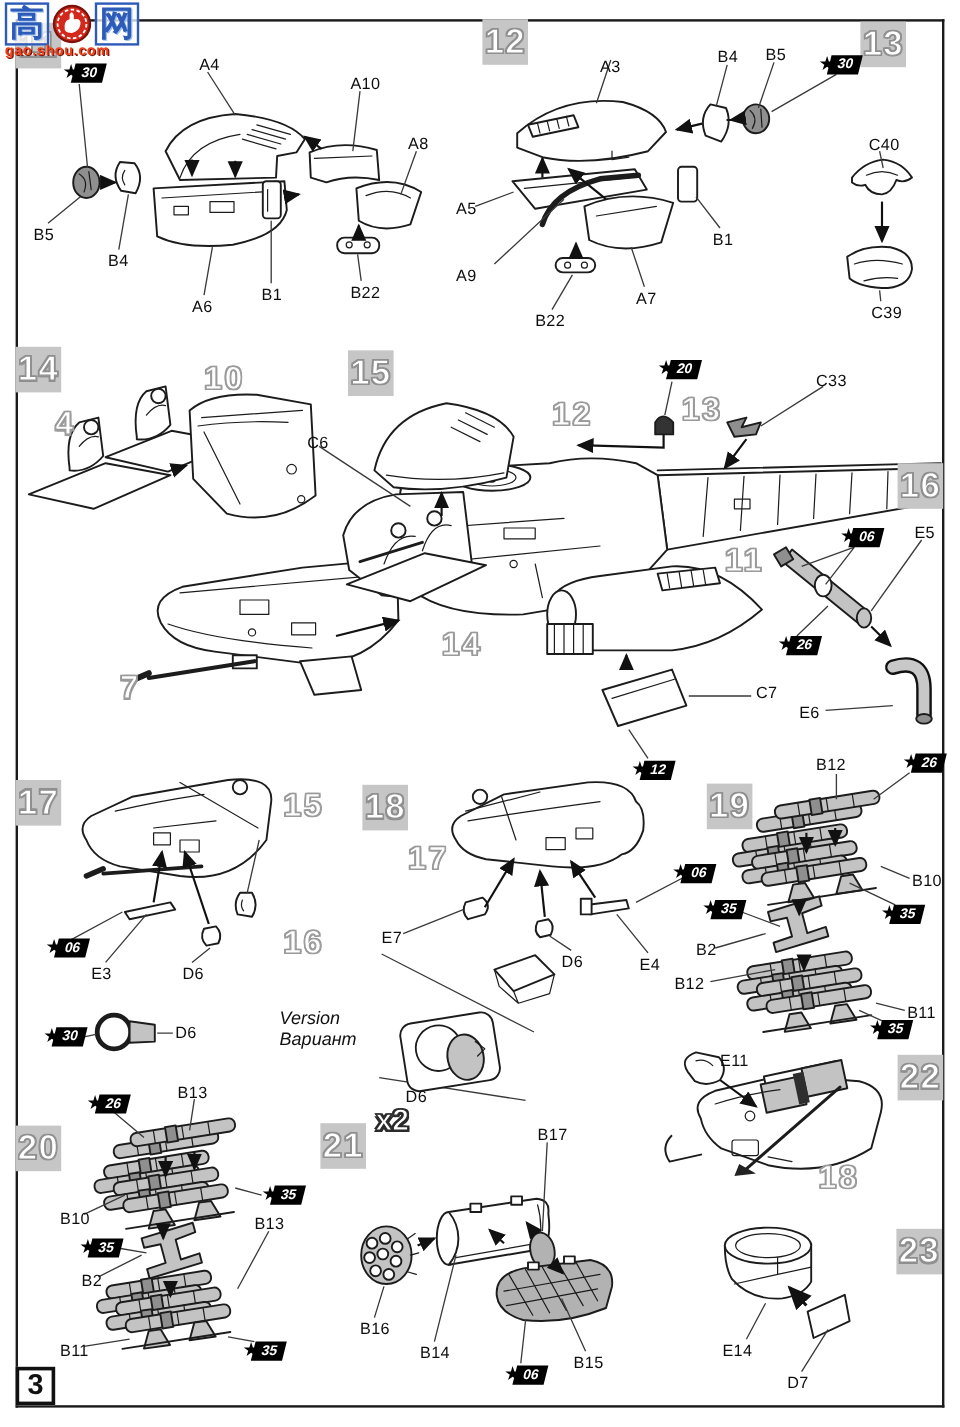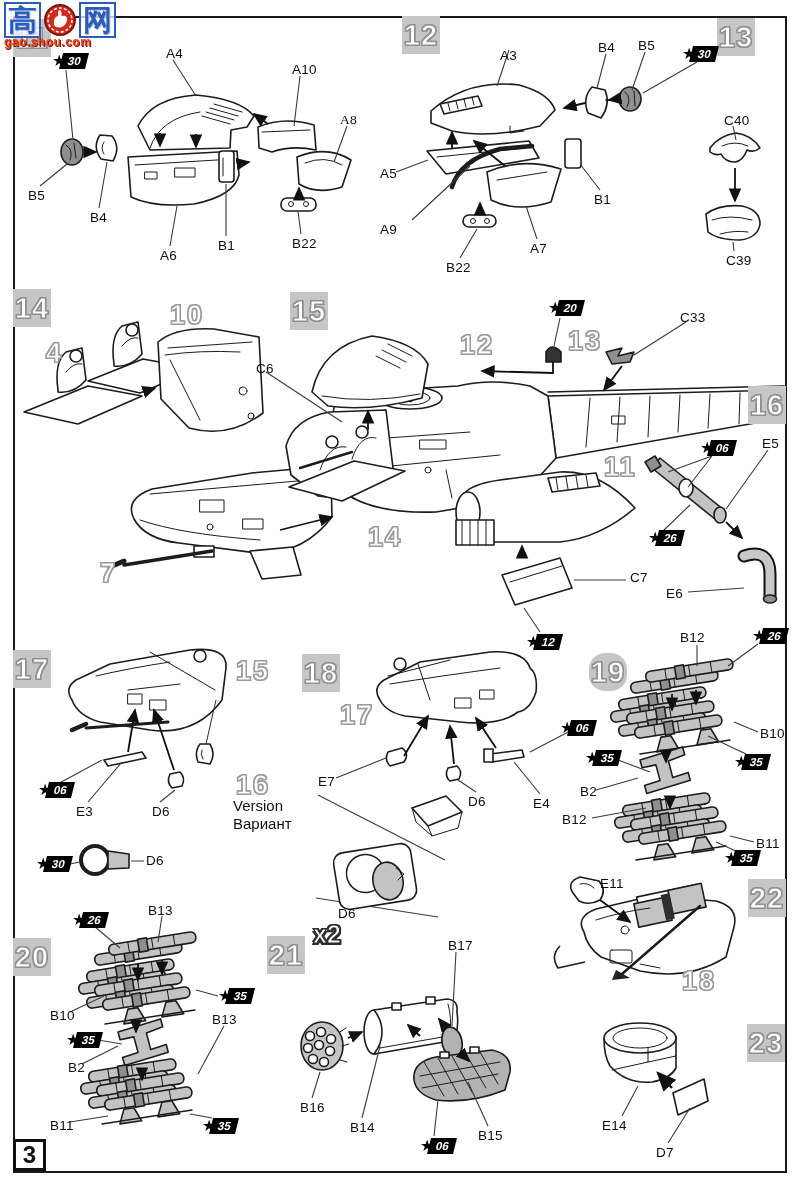--- a/index.html
+++ b/index.html
@@ -381,40 +381,40 @@
 
 <div id="labels" style="position:absolute;inset:0;z-index:4;">
     <div class="stepbox" style="left: 13px; top: 19px;">11</div>
     <div class="stepbox" style="left: 402px; top: 16px;">12</div>
     <div class="stepbox" style="left: 717px; top: 18px;">13</div>
     <div class="stepbox" style="left: 13px; top: 289px;">14</div>
     <div class="stepbox" style="left: 290px; top: 292px;">15</div>
     <div class="stepbox" style="left: 748px; top: 386px;">16</div>
     <div class="stepbox" style="left: 13px; top: 650px;">17</div>
     <div class="stepbox" style="left: 302px; top: 654px;">18</div>
-    <div class="stepbox" style="left: 589px; top: 653px; border-radius: 16px;">19</div>
+    <div class="stepbox" style="left: 589px; top: 653px;">19</div>
     <div class="stepbox" style="left: 13px; top: 938px;">20</div>
     <div class="stepbox" style="left: 267px; top: 936px;">21</div>
     <span class="mult" style="left: 313px; top: 920px;">x2</span>
     <div class="stepbox" style="left: 748px; top: 879px; text-align: center;">22</div>
     <div class="stepbox" style="left: 747px; top: 1024px;">23</div>
     <span class="refnum" style="left: 46px; top: 338px;">4</span>
     <span class="refnum" style="left: 170px; top: 300px;">10</span>
     <span class="refnum" style="left: 100px; top: 558px;">7</span>
     <span class="refnum" style="left: 460px; top: 330px;">12</span>
     <span class="refnum" style="left: 568px; top: 326px;">13</span>
     <span class="refnum" style="left: 604px; top: 452px;">11</span>
     <span class="refnum" style="left: 368px; top: 522px;">14</span>
     <span class="refnum" style="left: 236px; top: 656px;">15</span>
     <span class="refnum" style="left: 236px; top: 770px;">16</span>
     <span class="refnum" style="left: 340px; top: 700px;">17</span>
     <span class="refnum" style="left: 682px; top: 966px;">18</span>
     <span class="plabel" style="left: 166px; top: 46px;">A4</span>
     <span class="plabel" style="left: 292px; top: 62px;">A10</span>
-    <span class="plabel" style="left: 340px; top: 112px; font-family: Liberation Serif, serif;">A8</span>
+    <span class="plabel" style="left: 340px; top: 112px;">A8</span>
     <span class="plabel" style="left: 28px; top: 188px;">B5</span>
     <span class="plabel" style="left: 90px; top: 210px;">B4</span>
     <span class="plabel" style="left: 160px; top: 248px;">A6</span>
     <span class="plabel" style="left: 218px; top: 238px;">B1</span>
     <span class="plabel" style="left: 292px; top: 236px;">B22</span>
     <span class="plabel" style="left: 500px; top: 36px; margin-top: 12px;">A3</span>
     <span class="plabel" style="left: 598px; top: 40px;">B4</span>
     <span class="plabel" style="left: 638px; top: 38px;">B5</span>
     <span class="plabel" style="left: 380px; top: 166px; text-align: center;">A5</span>
     <span class="plabel" style="left: 380px; top: 222px;">A9</span>
@@ -519,21 +519,21 @@
     <div class="flag" style="left: 202px; top: 1118px;">
       <span class="star">★</span>
       <span class="num">35</span>
     </div>
     <div class="flag" style="left: 420px; top: 1138px;">
       <span class="star">★</span>
       <span class="num">06</span>
     </div>
   </div>
 
-<div class="vnote" style="left:233px;top:797px;">
+<div class="vnote" style="left:233px;top:840px;font-style:italic;">
   <div>Version</div>
   <div>Вариант</div>
 </div>
 
 <div id="pagenum">3</div>
 
 <div id="wm">
   <div class="row">
     <span class="wmchar">高</span>
     <svg width="36" height="36" style="margin:0 1px;">

